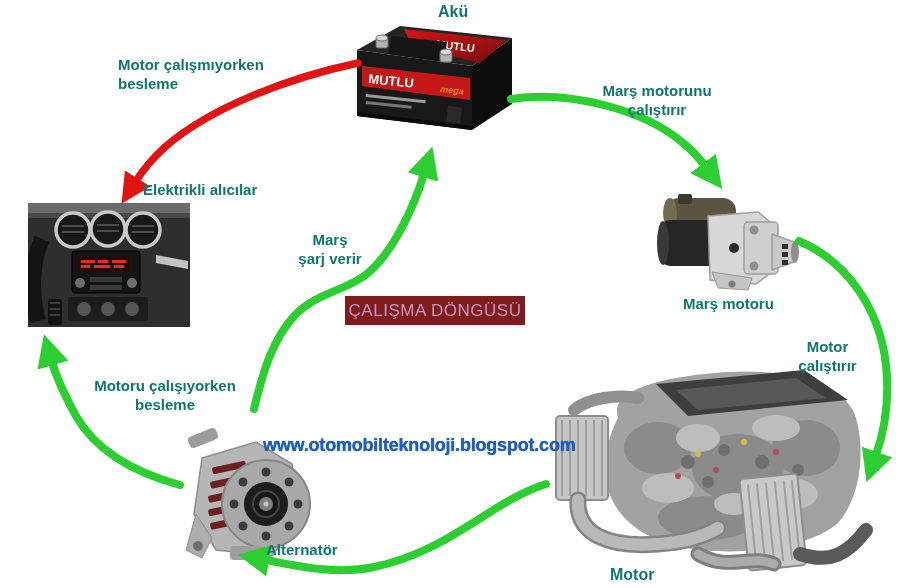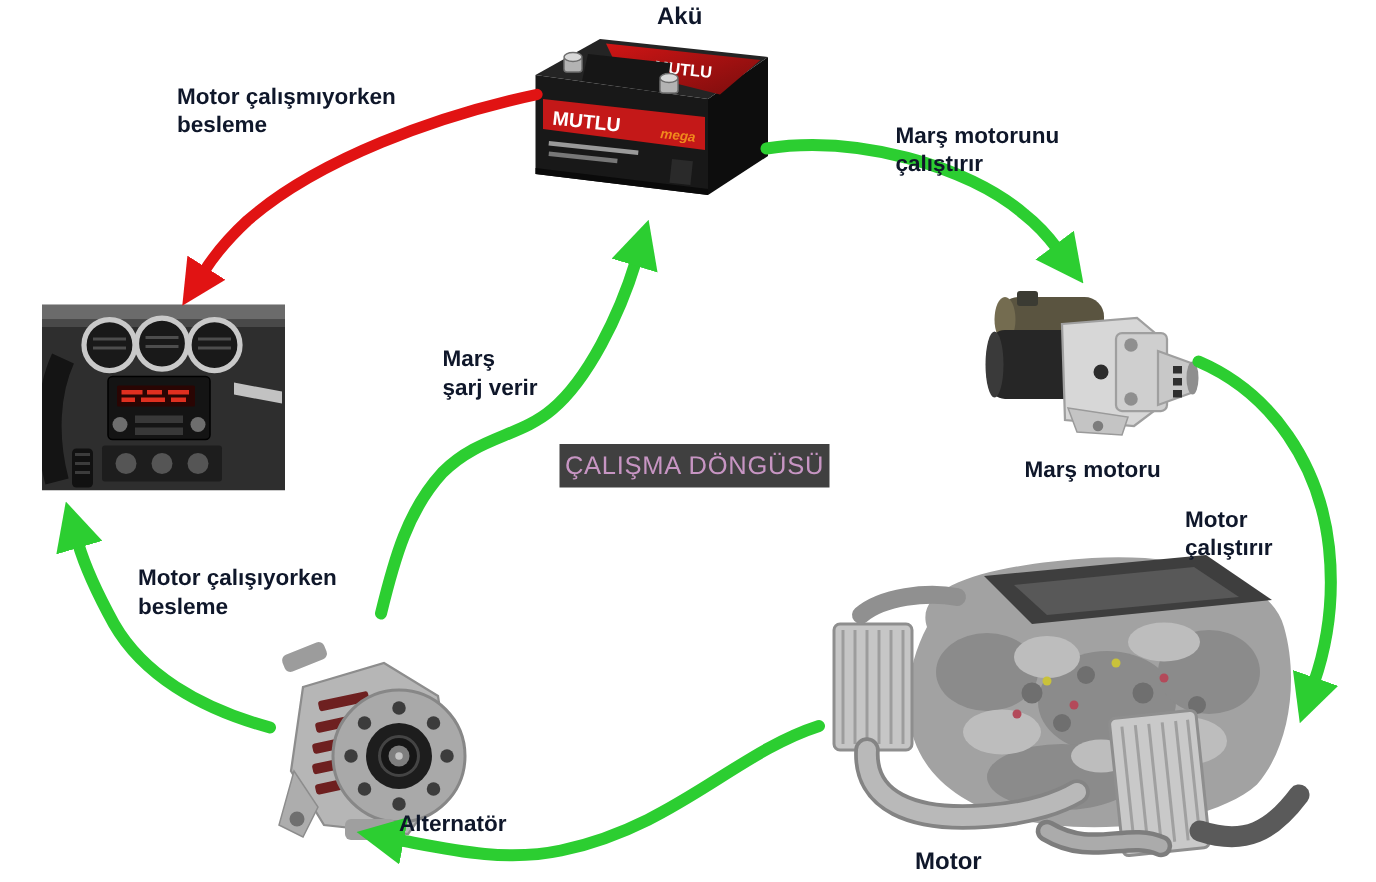--- a/index.html
+++ b/index.html
@@ -3,30 +3,30 @@
 <meta charset="utf-8">
 <style>
   html,body{margin:0;padding:0;background:#fff;}
   #canvas{
     position:relative;width:917px;height:588px;background:#ffffff;
     overflow:hidden;font-family:"Liberation Sans",sans-serif;
   }
   .img{position:absolute;z-index:1;}
   #arrows{position:absolute;left:0;top:0;z-index:2;pointer-events:none;}
   .lbl{
-    position:absolute;z-index:4;font-weight:bold;font-size:15px;color:#0f172a;
+    position:absolute;z-index:4;font-weight:bold;font-size:15px;color:#0f766e;
     line-height:1.26;white-space:nowrap;
   }
   .lbl span{display:block;}
-  .center{text-align:left;}
+  .center{text-align:center;}
   .big{font-size:16px;}
   #title-box{
     position:absolute;left:345px;top:296px;width:180px;height:29px;z-index:3;
-    background:#404040;color:#c795c3;display:flex;align-items:center;justify-content:center;
-    font-size:17px;letter-spacing:.5px;font-weight:normal;margin-left:28px;
+    background:#7f1d1d;color:#c795c3;display:flex;align-items:center;justify-content:center;
+    font-size:17px;letter-spacing:.5px;font-weight:normal;
   }
   #watermark{
     position:absolute;left:263px;top:435px;z-index:3;
     font-weight:bold;font-size:18px;letter-spacing:-0.2px;color:#1b5ec4;
     text-shadow:0 0 1px #0d3a8c;white-space:nowrap;
   }
 </style>
 </head>
 <body>
 
@@ -234,44 +234,46 @@
     <path d="M 254 409 C 263 372 272 340 295 315 C 319 291 347 291 368 273 C 392 253 413 210 424 174" stroke="#2cce31" stroke-width="8" fill="none" stroke-linecap="round" marker-end="url(#ah-g)"></path>
   </svg>
 
   <div class="lbl big" style="left:438px;top:2px">Akü</div>
 
   <div class="lbl" style="left:118px;top:56px">
     <span>Motor çalışmıyorken</span>
     <span>besleme</span>
   </div>
 
+  <div class="lbl" style="left:143px;top:181px">Elektrikli alıcılar</div>
 
   <div class="lbl center" style="left:597px;top:82px;width:120px">
     <span>Marş motorunu</span>
     <span>çalıştırır</span>
   </div>
 
-  <div class="lbl" style="left:683px;top:305px">Marş motoru</div>
+  <div class="lbl" style="left:683px;top:295px">Marş motoru</div>
 
   <div class="lbl center" style="left:790px;top:338px;width:75px">
     <span>Motor</span>
     <span>çalıştırır</span>
   </div>
 
   <div class="lbl center" style="left:295px;top:231px;width:70px">
     <span>Marş</span>
     <span>şarj verir</span>
   </div>
 
   <div id="title-box">ÇALIŞMA DÖNGÜSÜ</div>
 
   <div class="lbl center" style="left:92px;top:377px;width:146px">
-    <span>Motor çalışıyorken</span>
+    <span>Motoru çalışıyorken</span>
     <span>besleme</span>
   </div>
 
+  <div id="watermark">www.otomobilteknoloji.blogspot.com</div>
 
 
   <div class="lbl" style="left:266px;top:541px">Alternatör</div>
 
   <div class="lbl big" style="left:610px;top:565px">Motor</div>
 
 </div>
 
 </body></html>

